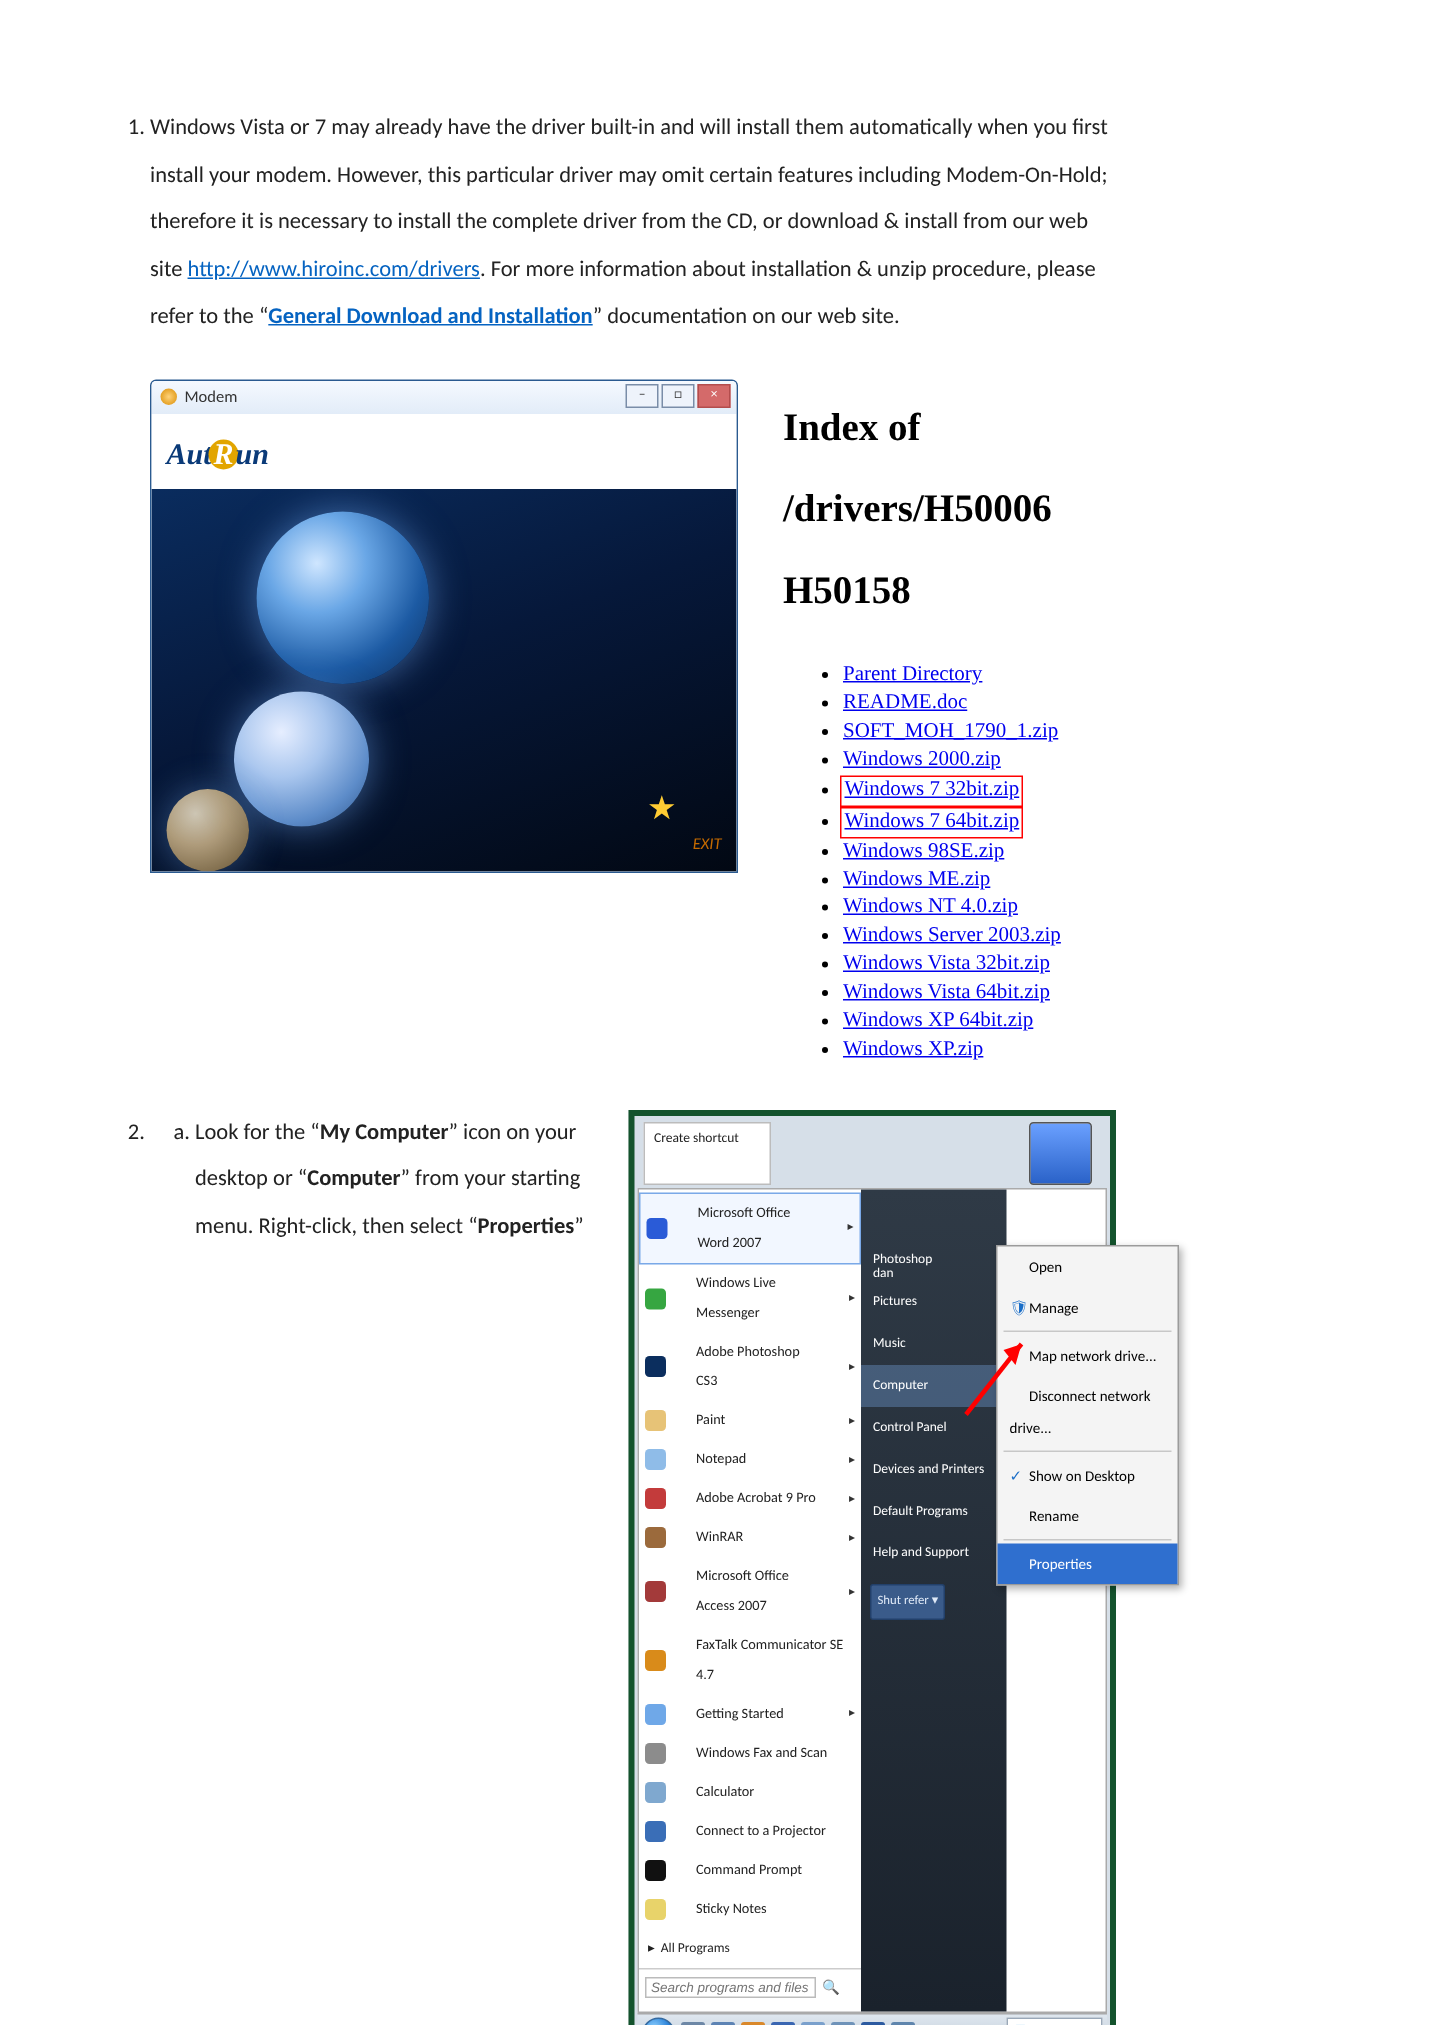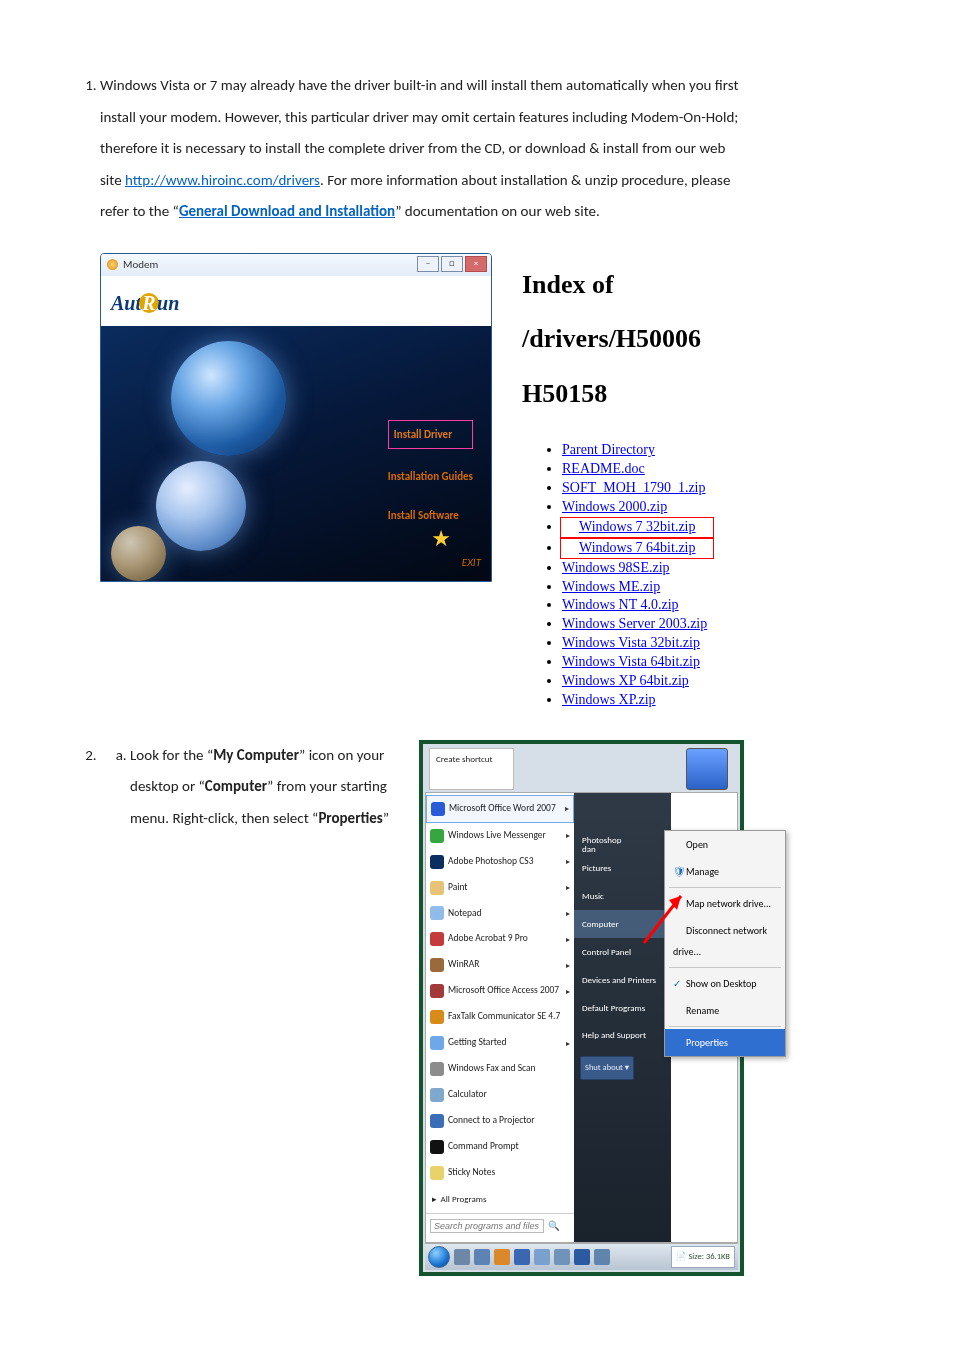--- a/index.html
+++ b/index.html
@@ -155,21 +155,21 @@
     margin: 0;
     font-family: "Times New Roman", serif;
     font-size: 14px;
     line-height: 1.35;
   }
   .index-of ul li { color: #000; }
   .index-of ul li a { color: #0000EE; text-decoration: underline; }
   .index-of .hl-box {
     border: 1.5px solid #ff0000;
     display: inline-block;
-    padding: 0 18px;
+    padding: 0 2px;
     margin-left: -2px;
   }
   
   .row-step2 {
     display: flex;
     gap: 25px;
     align-items: flex-start;
   }
   .row-step2 .text-col {
     flex: 1;
@@ -202,21 +202,21 @@
     border: 1px solid #aaa;
   }
   .sm-left {
     width: 148px;
     padding: 2px 0;
   }
   .sm-left .pi {
     display: flex;
     align-items: center;
     padding: 3px 4px;
-    gap: 4px;
+    gap: 20px;
   }
   .sm-left .pi .ic {
     width: 14px; height: 14px;
     border-radius: 3px;
     flex-shrink: 0;
   }
   .sm-left .pi .arrow {
     margin-left: auto;
     font-size: 8px;
     color: #333;
@@ -340,25 +340,20 @@
         <div class="autorun-logo">
           <span class="logo">
             <span>Aut</span><span class="r">R</span><span>un</span>
           </span>
         </div>
         <div class="autorun-body">
           <div class="globe g1"></div>
           <div class="globe g2"></div>
           <div class="globe g3"></div>
           <div class="star">★</div>
-          <div class="autorun-menu">
-            <div class="mi boxed">Install Driver</div>
-            <div class="mi">Installation Guides</div>
-            <div class="mi">Install Software</div>
-          </div>
           <div class="autorun-exit">EXIT</div>
         </div>
       </div>
 
       <div class="index-of">
         <h1>Index of /drivers/H50006 H50158</h1>
         <ul id="indexof-list">
             <li><a>Parent Directory</a></li>
             <li><a>README.doc</a></li>
             <li><a>SOFT_MOH_1790_1.zip</a></li>
@@ -463,21 +458,21 @@
                 </div>
                 <div class="pi">
                   <span class="ic" style="background: rgb(232, 211, 106);"></span>
                   <span>Sticky Notes</span>
                 </div>
                 <div class="allp"><span style="margin-right:4px">▸</span>All Programs</div>
                 <div class="search"><input placeholder="Search programs and files" style=""><span class="mag">🔍</span></div>
               </div>
             <div class="sm-right" id="sm-right">
               <div class="user">dan</div>
-            <div class="ri">Photoshop</div><div class="ri">Pictures</div><div class="ri">Music</div><div class="ri hl">Computer</div><div class="ri">Control Panel</div><div class="ri">Devices and Printers</div><div class="ri">Default Programs</div><div class="ri">Help and Support</div><div class="shut">Shut about  ▾</div></div>
+            <div class="ri">Photoshop</div><div class="ri">Pictures</div><div class="ri">Music</div><div class="ri hl">Computer</div><div class="ri">Control Panel</div><div class="ri">Devices and Printers</div><div class="ri">Default Programs</div><div class="ri">Help and Support</div><div class="shut">Shut refer  ▾</div></div>
           </div>
           <div class="sm-bottombar">
             <div class="orb"></div>
             <div class="tb"></div>
             <div class="tb" style="background:#5d83b4"></div>
             <div class="tb" style="background:#d9882b"></div>
             <div class="tb" style="background:#3a66b2"></div>
             <div class="tb" style="background:#7aa0cc"></div>
             <div class="tb" style="background:#6f93b9"></div>
             <div class="tb" style="background:#2c5aa0"></div>

